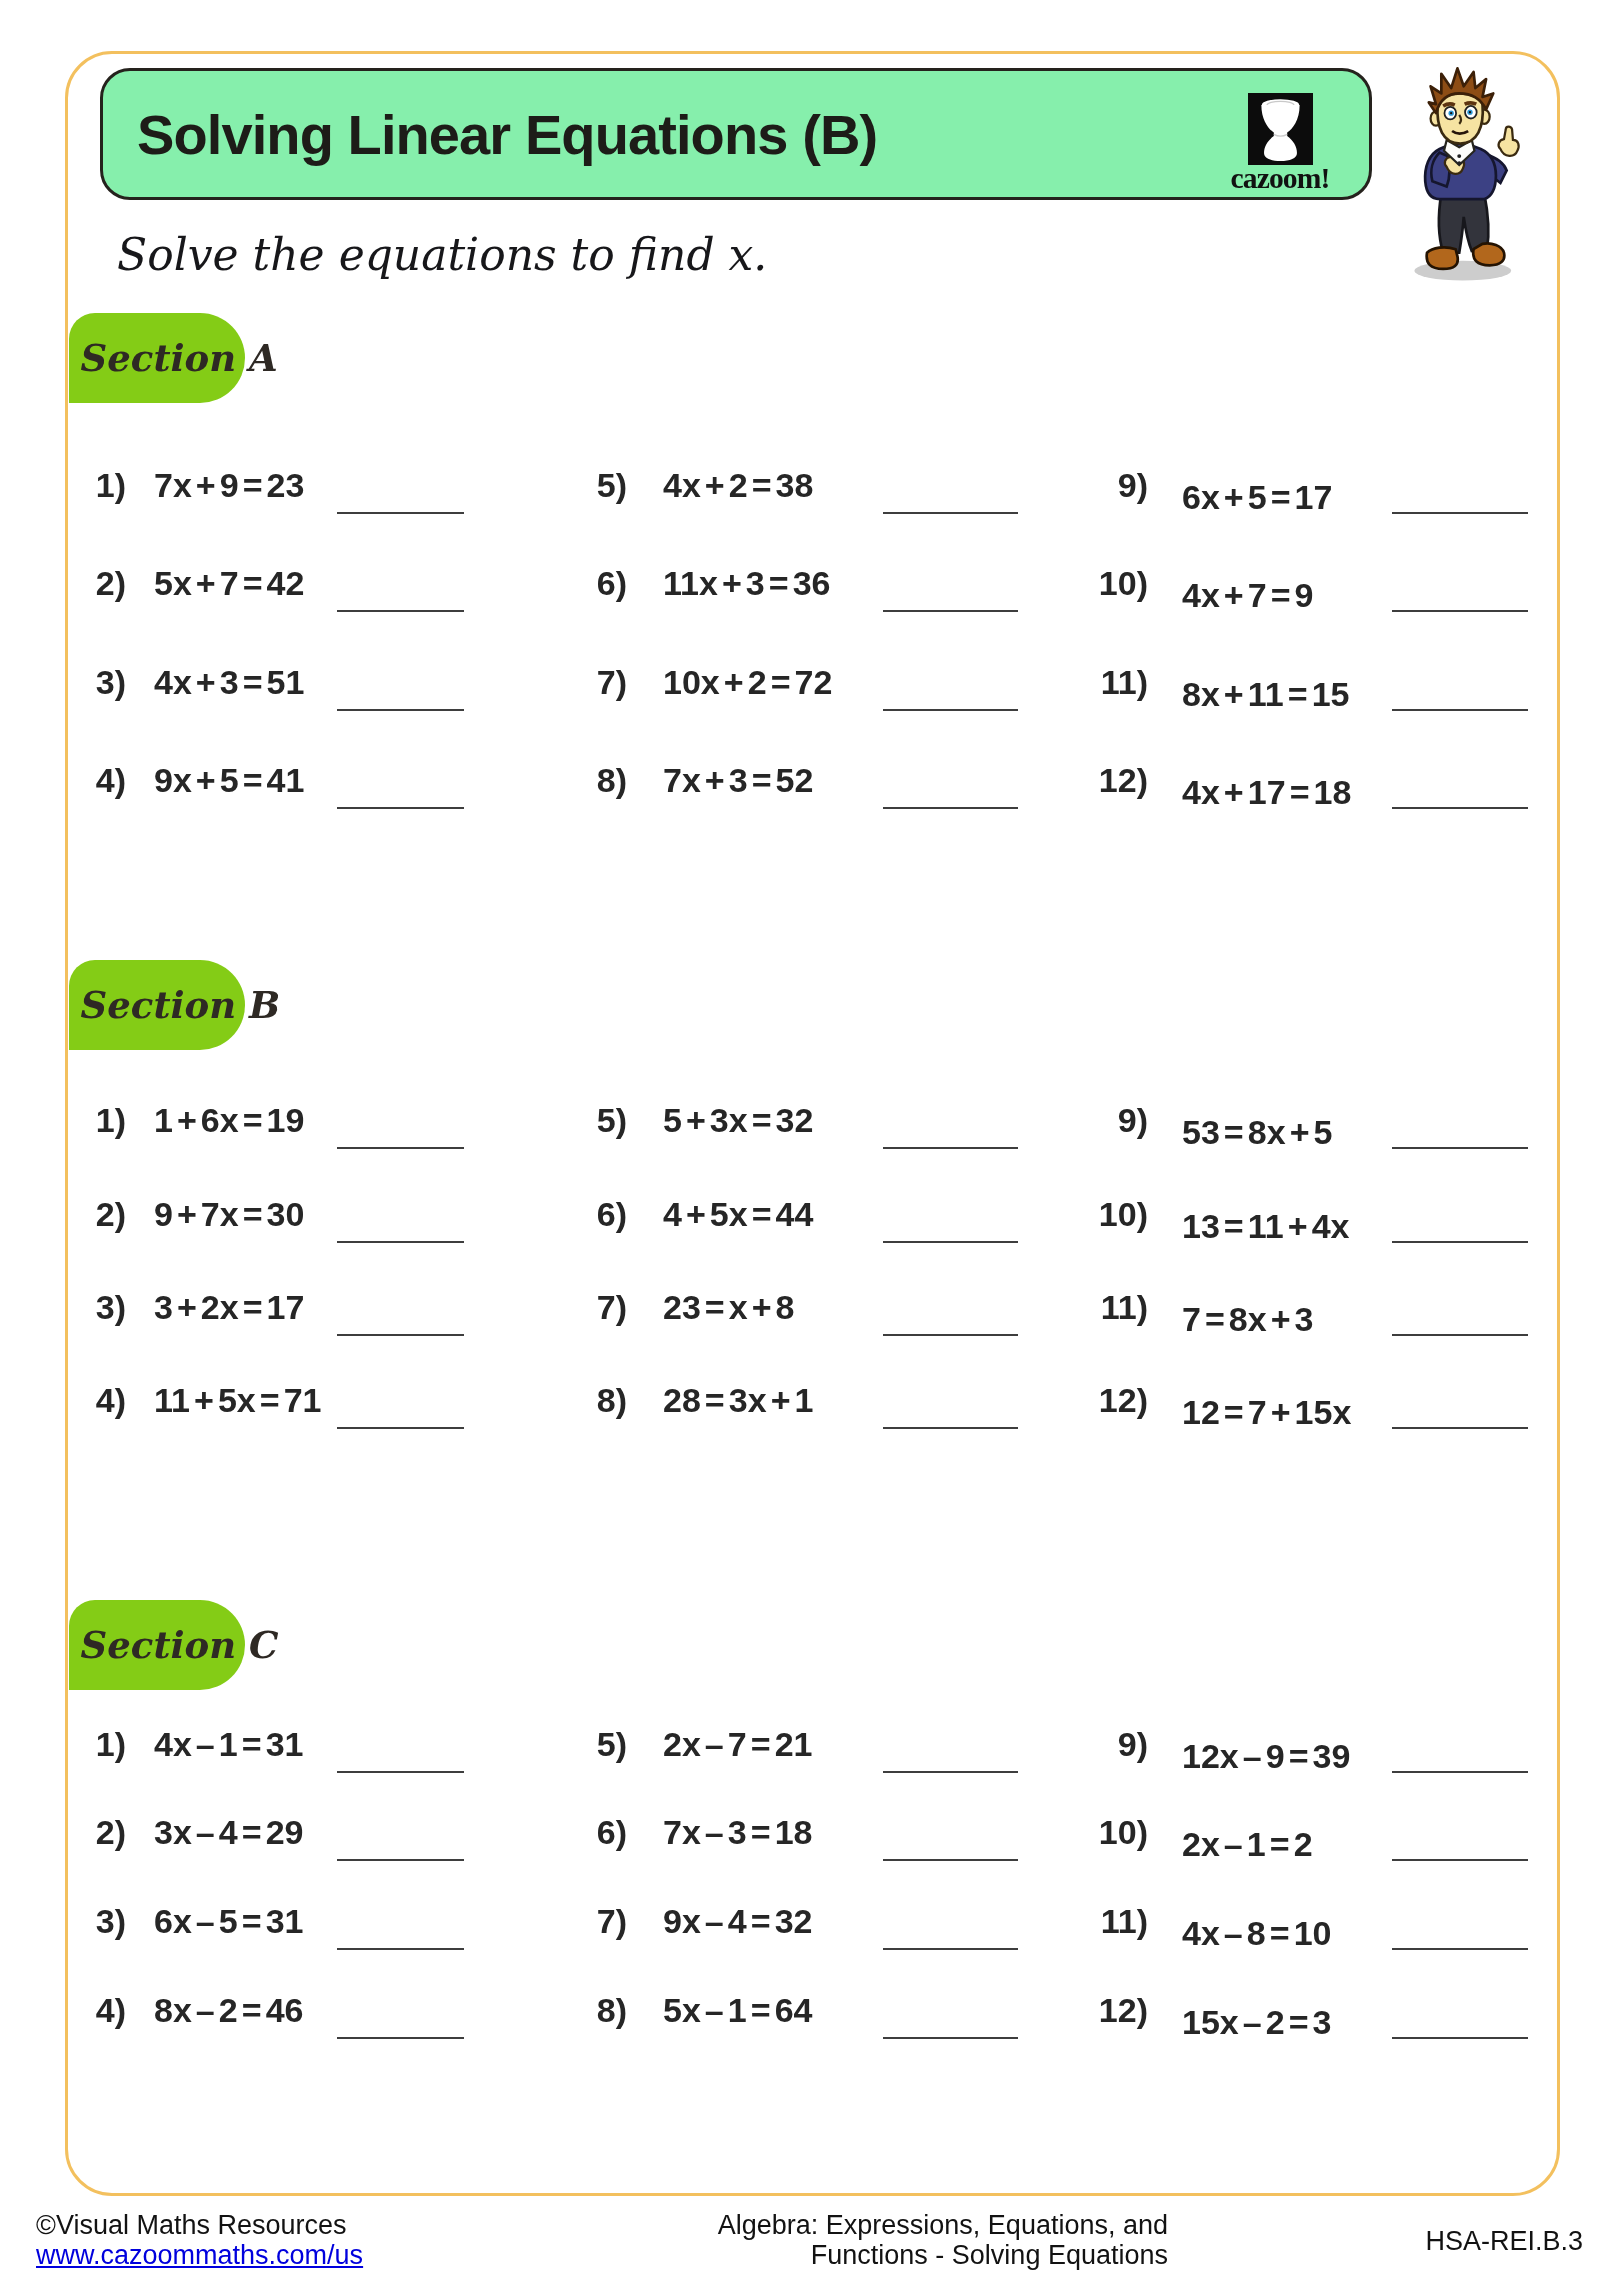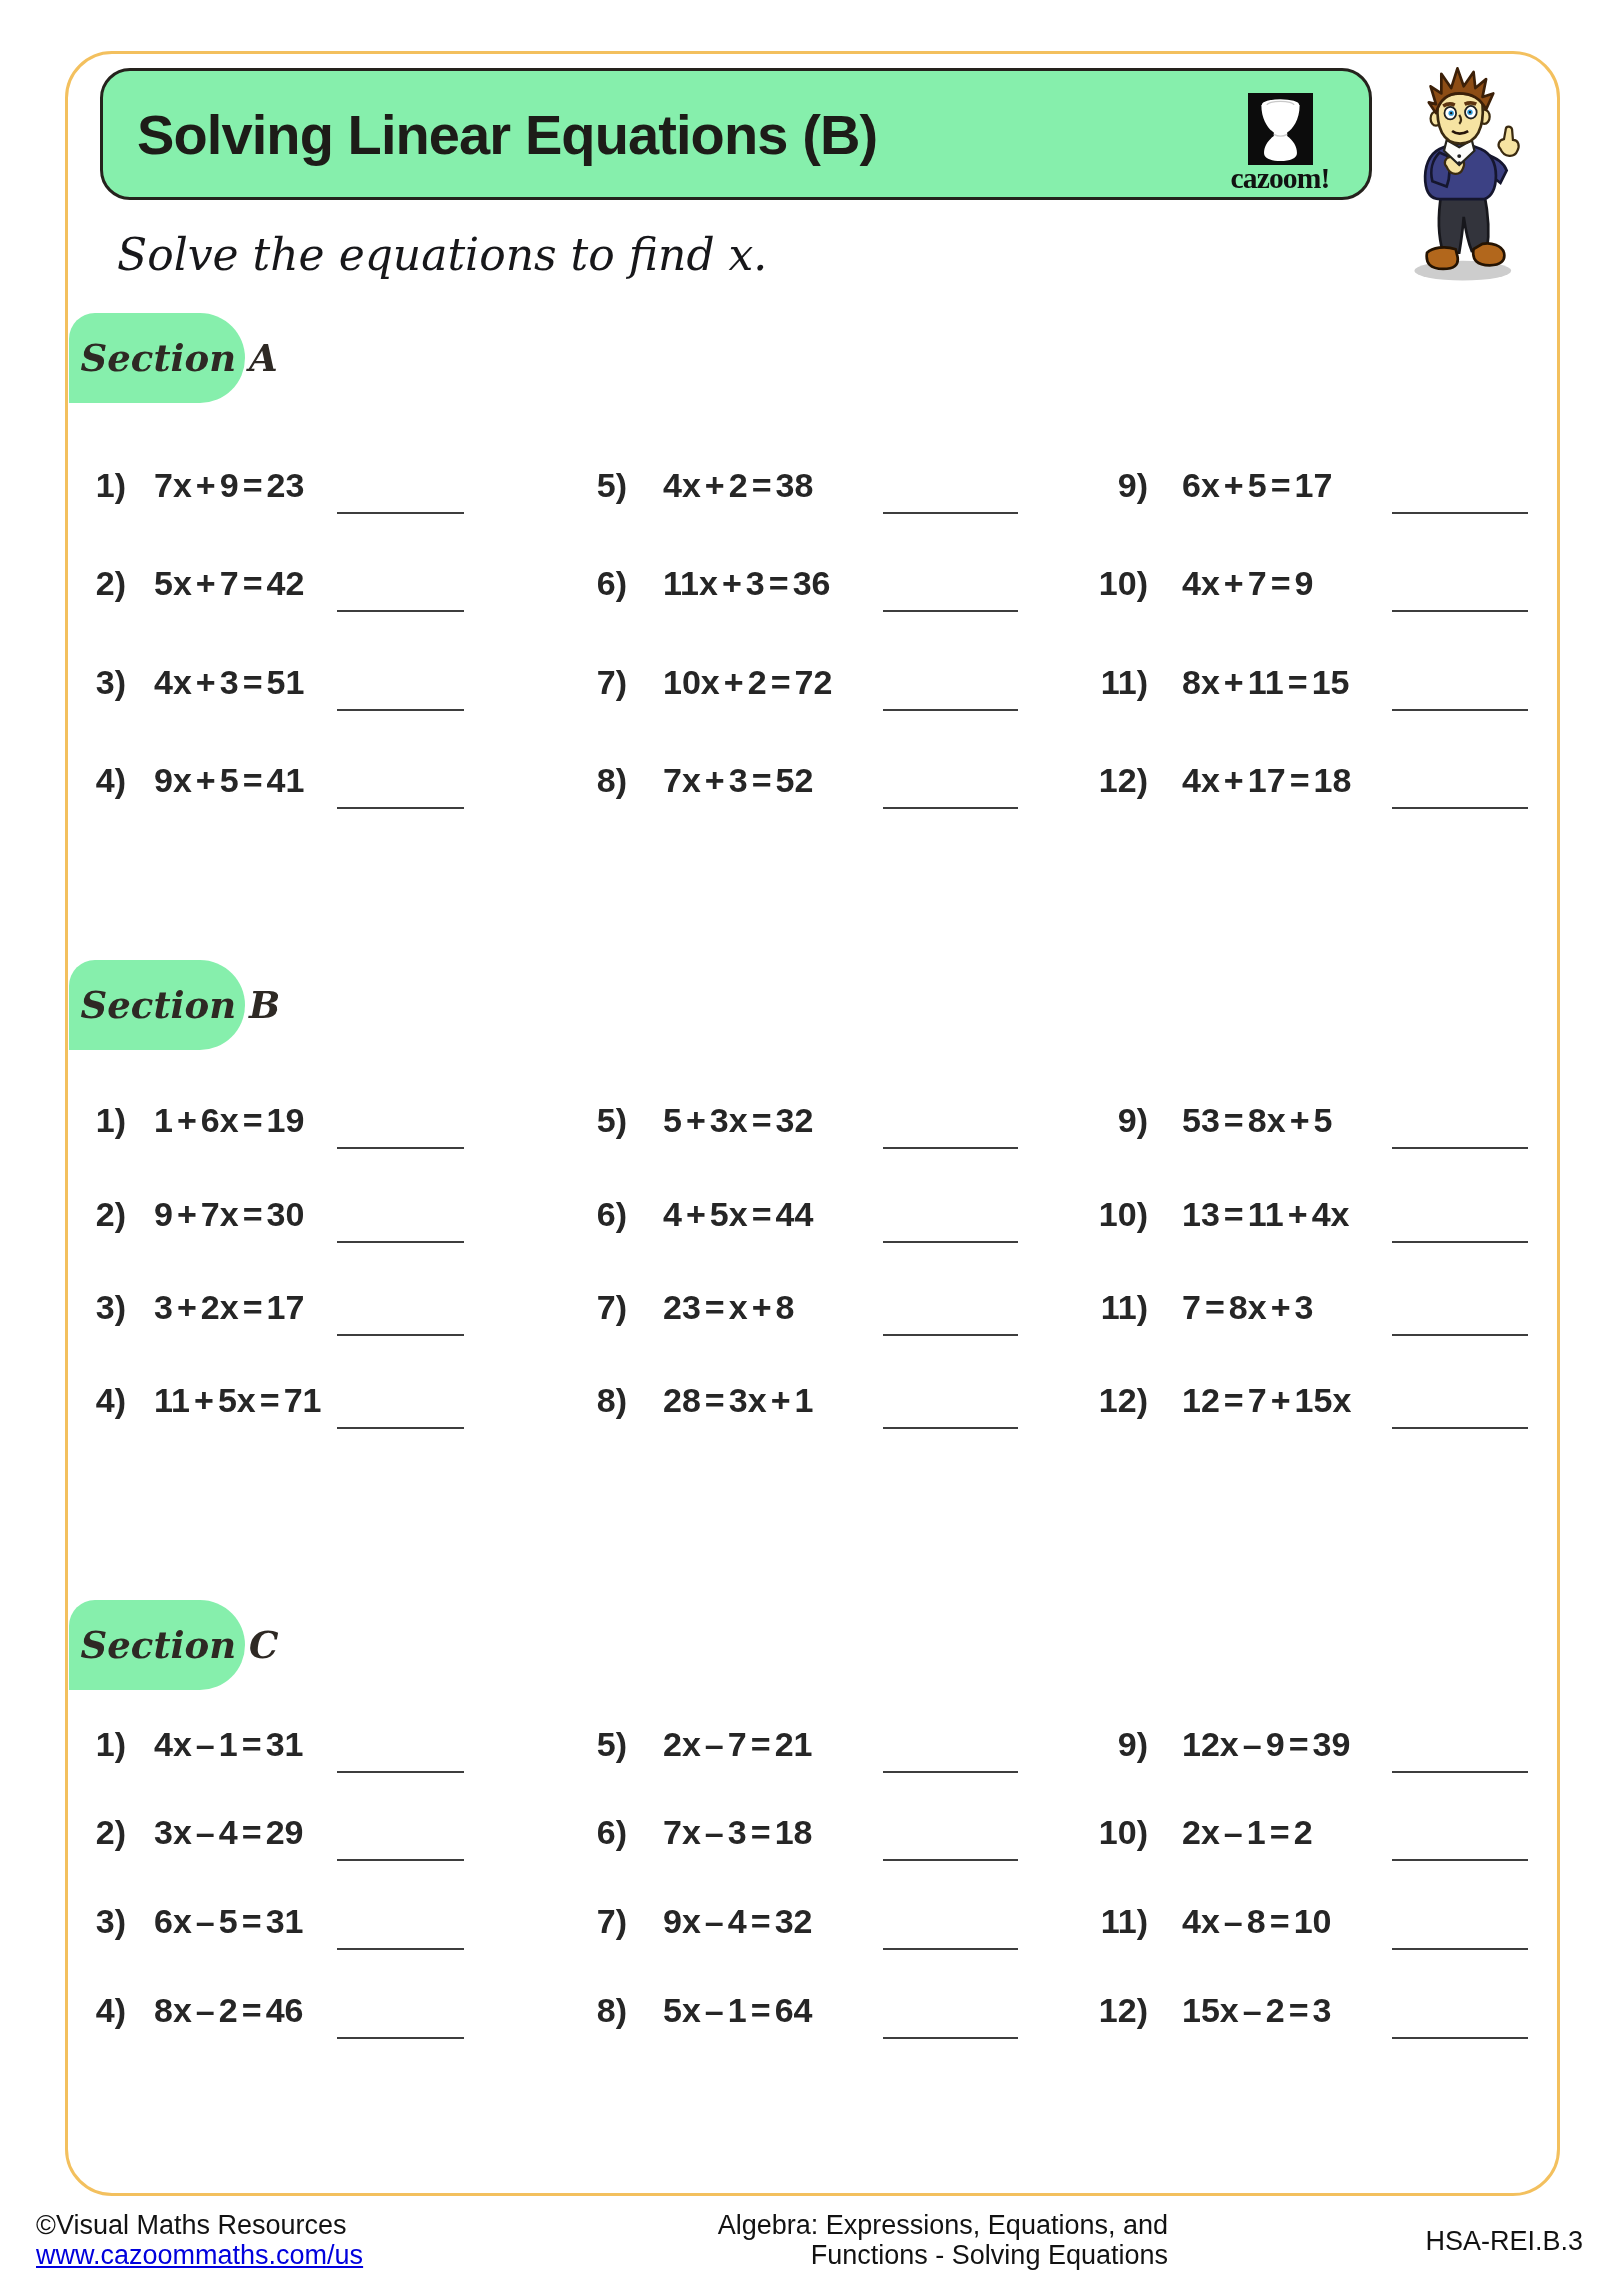--- a/index.html
+++ b/index.html
@@ -40,42 +40,42 @@
   .mascot{position:absolute;left:1400px;top:63px;width:131px;height:222px;}
   
   .instruction{
     position:absolute;left:117px;top:229px;
     font-family:"DejaVu Serif","Liberation Serif",serif;
     font-style:italic;font-size:44px;color:#17171a;white-space:nowrap;
   }
   
   .section-chip{
     position:absolute;left:69px;width:176px;height:90px;
-    background:#86efac;border-radius:30px 52px 52px 0;
+    background:#84cc16;border-radius:30px 52px 52px 0;
   }
   .section-chip .chip-label{
     position:absolute;left:11.6px;top:0;height:100%;display:flex;align-items:center;
     font-family:"DejaVu Serif","Liberation Serif",serif;
     font-weight:bold;font-style:italic;font-size:37px;color:#2e2924;
     white-space:nowrap;
   }
   #chip-a{top:313px;} #chip-b{top:960px;text-decoration:underline;} #chip-c{top:1600px;}
   
   .rows{position:absolute;left:0;top:0;width:100%;height:100%;}
   .prob{position:absolute;left:0;width:1622px;height:54px;line-height:36px;
         font-size:34px;font-weight:bold;color:#262626;}
   .prob span{position:absolute;white-space:nowrap;}
   .pnum{text-align:right;}
   .c0 .pnum{left:54px;width:72px;}
   .c1 .pnum{left:555px;width:72px;}
   .c2 .pnum{left:1070px;width:78px;}
   .peq{word-spacing:-5.4px;}
   .c0 .peq{left:154px;}
   .c1 .peq{left:663px;}
-  .c2 .peq{left:1182px;}
+  .c2 .peq{left:1182px;margin-top:12px;}
   .pline{top:45px;height:0;border-bottom:2.7px solid #3e3e3e;}
   .c0 .pline{left:337px;width:127px;}
   .c1 .pline{left:883px;width:135px;}
   .c2 .pline{left:1392px;width:136px;}
   
   .footer-left{position:absolute;left:36px;top:2210px;font-size:27px;color:#121212;line-height:30px;}
   .f-link{display:block;color:#0000dd;text-decoration:underline;margin-top:0;cursor:pointer;}
   .footer-center{position:absolute;left:452px;width:716px;top:2210px;text-align:right;
                  font-size:27px;color:#121212;line-height:30px;}
   .footer-right{position:absolute;left:1343px;width:240px;top:2226px;text-align:right;

